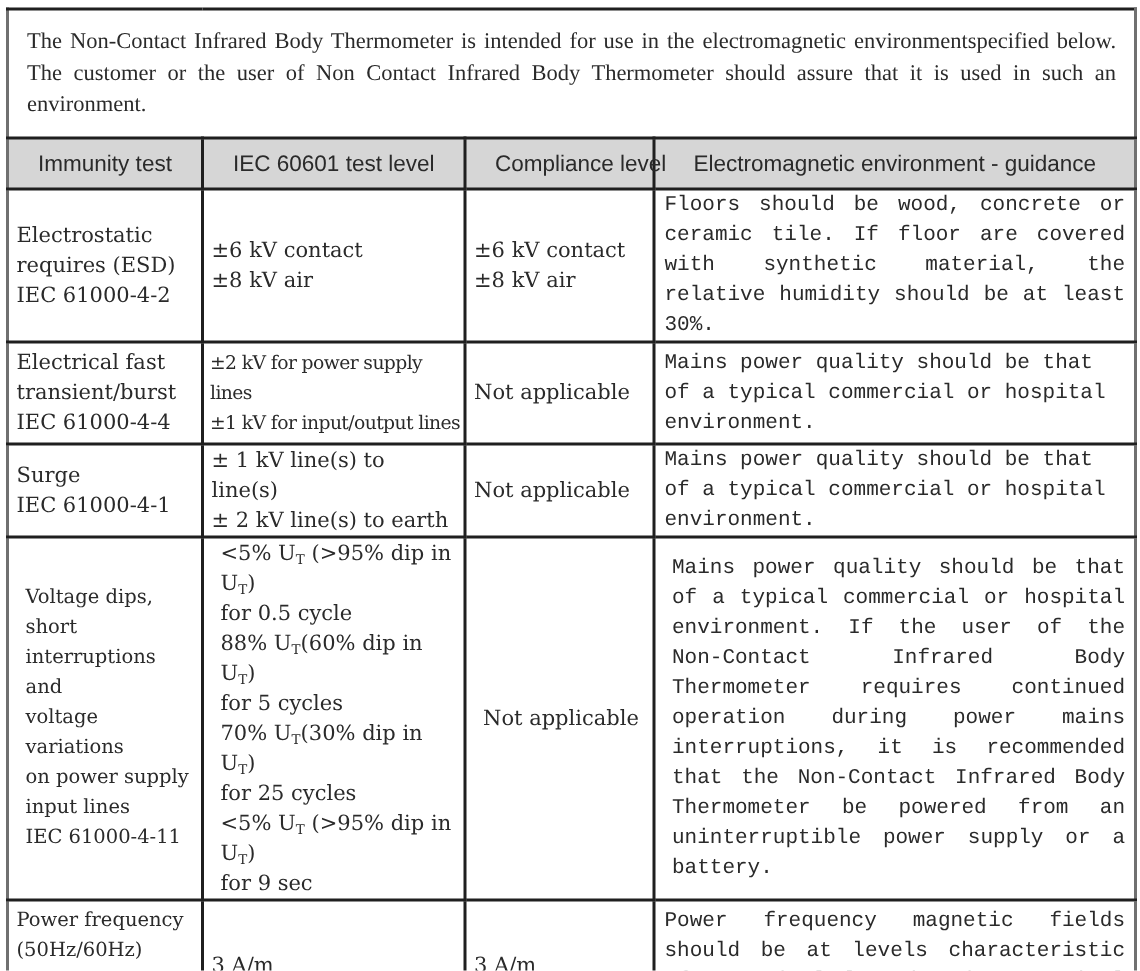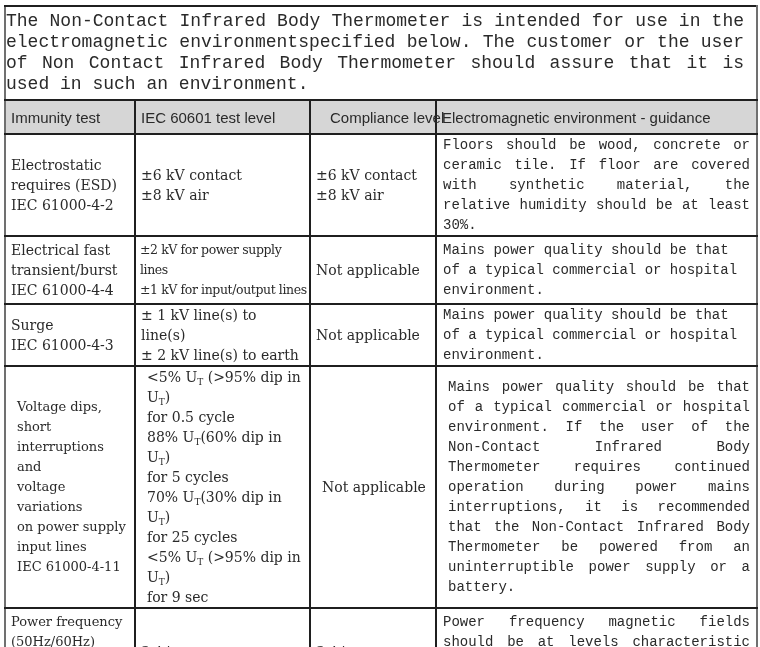--- a/index.html
+++ b/index.html
@@ -6,25 +6,25 @@
   body { width: 760px; height: 647px; position: relative; overflow: hidden;
          font-family: "DejaVu Serif", "Liberation Serif", serif; color: #2a2a2a; }
   .wrap { position: absolute; left: 4px; top: 5px; width: 752px; }
   table { border-collapse: collapse; width: 752px; table-layout: fixed; }
   td, th { border: 2px solid #1f1f1f; vertical-align: middle; padding: 0 5px; font-weight: normal; }
   .outer-left { border-left: 2px solid #707070; }
   .outer-right { border-right: 2px solid #707070; }
   .title-cell { background: #d6d6d6; height: 26px; text-align: center;
                 font-family: "Liberation Sans", "DejaVu Sans", sans-serif; font-size: 15px;
                 border-top: 2px solid #707070; border-bottom: 3px solid #1f1f1f; padding-top: 2px; }
-  .intro-cell { height: 76px; font-family: Liberation Mono, monospace;
-                font-size: 18px; line-height: 21px; text-align: justify; padding: 4px 12px 4px 0; }
+  .intro-cell { height: 76px; font-family: Liberation Serif, serif;
+                font-size: 15px; line-height: 21px; text-align: justify; padding: 4px 12px 4px 12px; }
   .hdr th { background: #d6d6d6; height: 32px; font-family: "Liberation Sans", "DejaVu Sans", sans-serif;
-            font-size: 15px; text-align: left; white-space: nowrap; }
-  .hdr th.center { text-align: left; }
+            font-size: 15px; text-align: center; white-space: nowrap; }
+  .hdr th.center { text-align: center; }
   .cell { font-size: 14px; line-height: 20px; }
   .cell .line { display: block; }
   .cell.just { text-align: justify; text-align-last: left; }
   .narrow { font-size: 12.5px; letter-spacing: -0.4px; line-height: 20px; border-radius: 11px; }
   .row-esd td { height: 64px; }
   .row-eft td { height: 66px; }
   .row-surge td { height: 44px; }
   .row-dips td { height: 172px; padding-left: 11px; }
   .row-pf td { height: 86px; }
   sub { font-size: 9px; vertical-align: -3px; line-height: 0; }
@@ -81,21 +81,21 @@
     </td>
     <td class="cell">
       <span class="line">Not applicable</span>
     </td>
     <td class="cell guidance outer-right">Mains power quality should be that of a typical commercial or hospital environment.</td>
   </tr>
 
   <tr class="row-surge">
     <td class="cell outer-left">
       <span class="line">Surge</span>
-      <span class="line">IEC 61000-4-3</span>
+      <span class="line">IEC 61000-4-1</span>
     </td>
     <td class="cell">
       <span class="line">± 1 kV line(s) to line(s)</span>
       <span class="line">± 2 kV line(s) to earth</span>
     </td>
     <td class="cell">
       <span class="line">Not applicable</span>
     </td>
     <td class="cell guidance outer-right">Mains power quality should be that of a typical commercial or hospital environment.</td>
   </tr>

